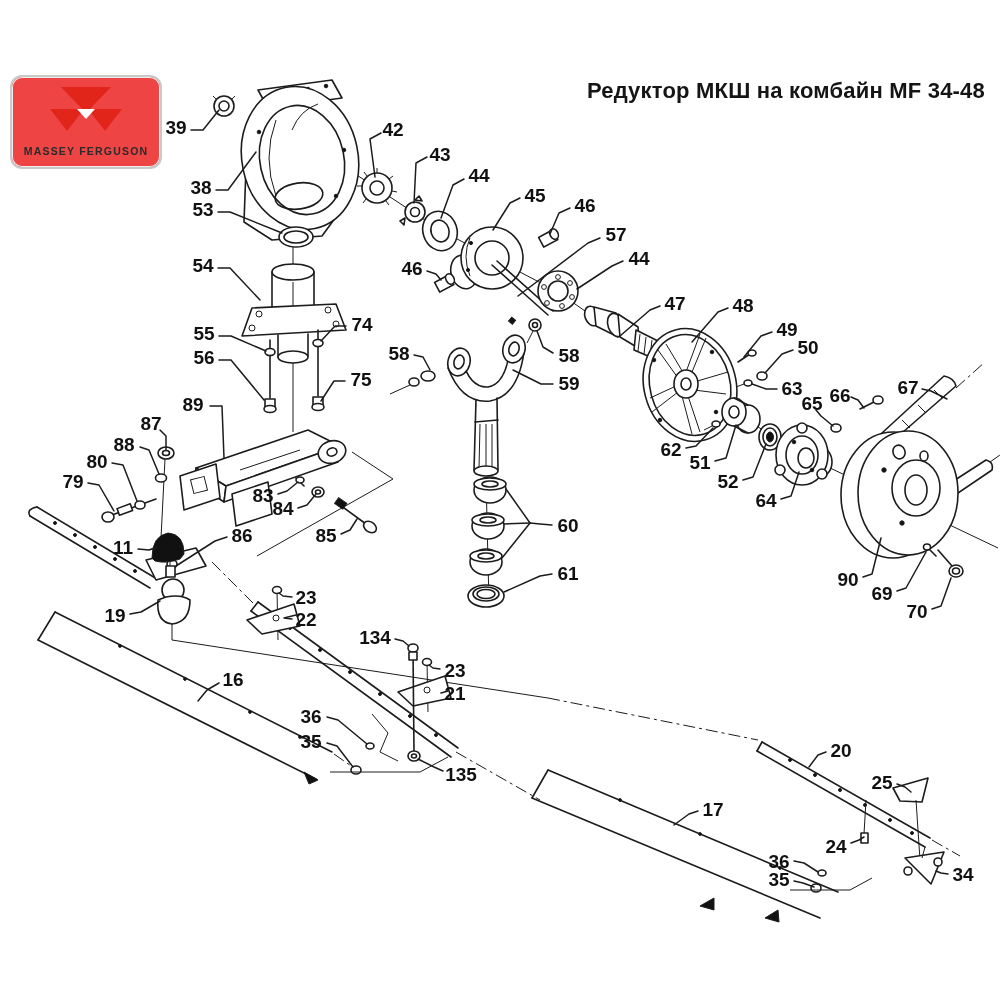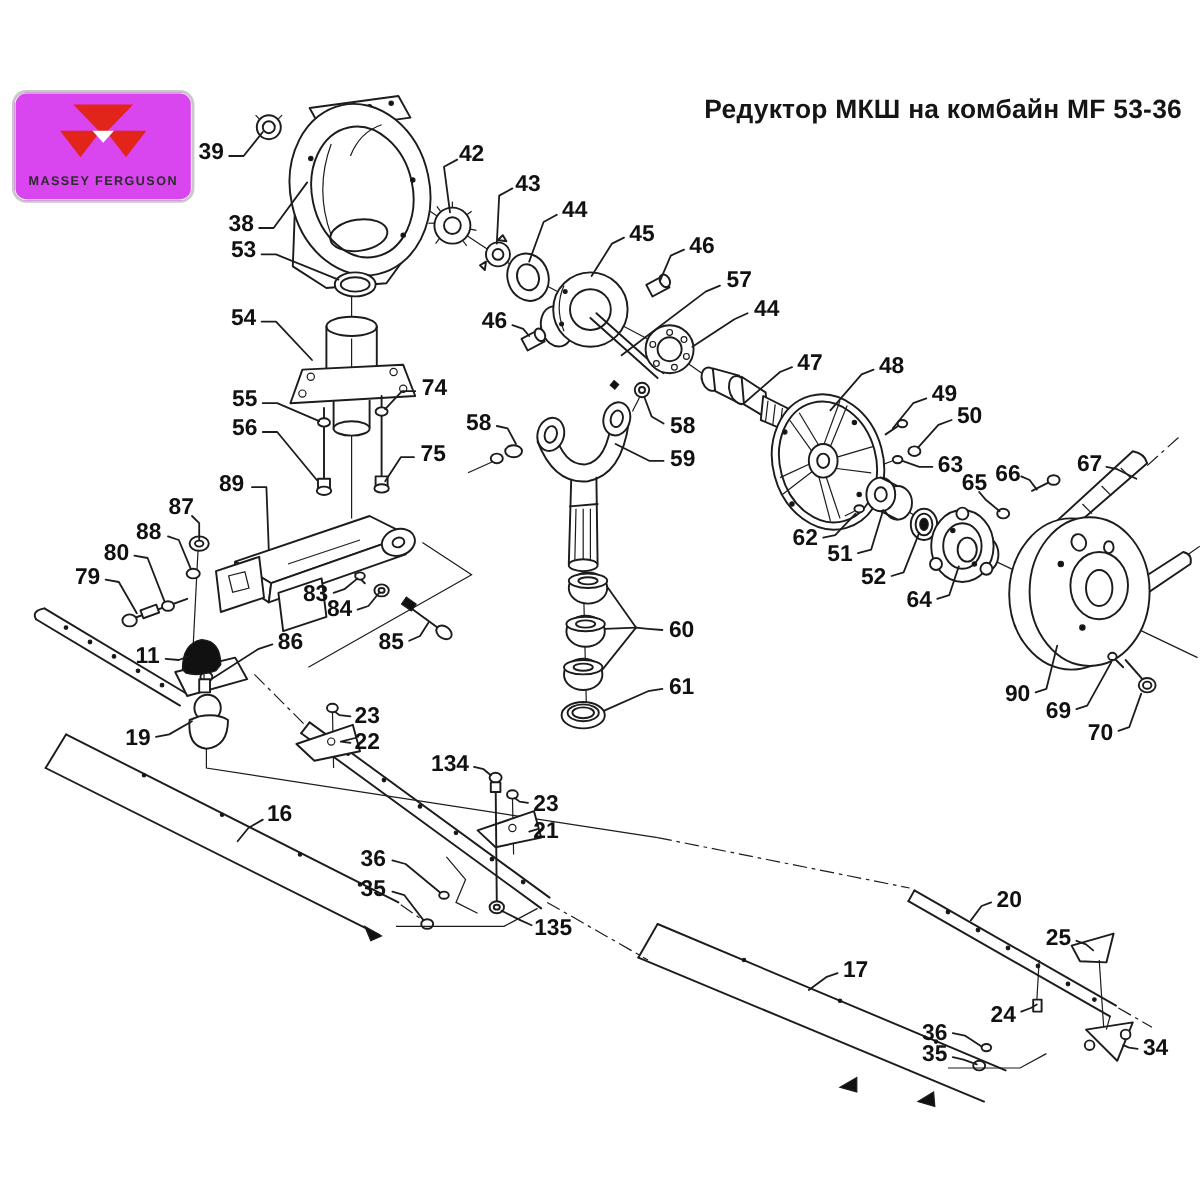--- a/index.html
+++ b/index.html
@@ -1,21 +1,21 @@
 <!DOCTYPE html>
 <html><head>
 <meta charset="utf-8">
 <style>
   html,body{margin:0;padding:0;background:#ffffff;width:1000px;height:1000px;
     font-family:"Liberation Sans",sans-serif;}
   #stage{position:relative;width:1000px;height:1000px;background:#fff;overflow:hidden;}
   #title{position:absolute;top:78px;left:0;width:985px;text-align:right;
     font-size:22px;font-weight:bold;color:#151515;letter-spacing:0.2px;}
   #logo-box{position:absolute;left:10px;top:75px;width:148px;height:90px;
-    border:2px solid #c9c9c9;border-radius:12px;background:#d946ef;
+    border:2px solid #c9c9c9;border-radius:12px;background:#ef4444;
     box-shadow:0 0 0 1px #eee inset;}
   #logo-box svg{display:block;margin:6px auto 0 auto;}
   #logo-brand{position:absolute;left:0;right:0;bottom:10px;text-align:center;
     font-size:10.5px;font-weight:bold;letter-spacing:1.2px;color:#2b2b2b;}
   svg .ln{stroke:#1c1c1c;fill:none;stroke-width:1.6;stroke-linecap:round;stroke-linejoin:round;}
   svg .lw{stroke:#1c1c1c;fill:#ffffff;stroke-width:1.6;stroke-linejoin:round;}
   svg .thin{stroke:#1c1c1c;fill:none;stroke-width:1;}
   svg .dd{stroke:#1c1c1c;fill:none;stroke-width:1;stroke-dasharray:12 4 3 4;}
   svg .dk{stroke:#1c1c1c;fill:#111;stroke-width:1;}
   svg .leader{stroke:#1c1c1c;stroke-width:1.5;fill:none;stroke-linecap:round;stroke-linejoin:round;}
@@ -30,21 +30,21 @@
   <div id="logo-box">
     <svg width="144" height="50" viewBox="0 0 144 50">
       <polygon points="47,4 97,4 72,30" fill="#e1251b"></polygon>
       <polygon points="36,26 70,26 53,48" fill="#e1251b"></polygon>
       <polygon points="74,26 108,26 91,48" fill="#e1251b"></polygon>
       <polygon points="63,26 81,26 72,36" fill="#ffffff"></polygon>
     </svg>
     <div id="logo-brand">MASSEY FERGUSON</div>
   </div>
 
-  <div id="title">Редуктор МКШ  на комбайн MF 53-36</div>
+  <div id="title">Редуктор МКШ  на комбайн MF 34-48</div>
 
   <svg id="art" width="1000" height="1000" viewBox="0 0 1000 1000">
 
     <g>
       <polyline class="thin" points="322,152 440,230 558,292 690,385 805,456 998,548"></polyline>
       <line class="thin" x1="293" y1="240" x2="293" y2="268"></line>
       <line class="thin" x1="293" y1="282" x2="293" y2="330"></line>
       <line class="thin" x1="293" y1="360" x2="293" y2="432"></line>
       <polyline class="thin" points="352,452 393,479 257,556"></polyline>
       <polyline class="thin" points="172,612 172,640 548,698"></polyline>

